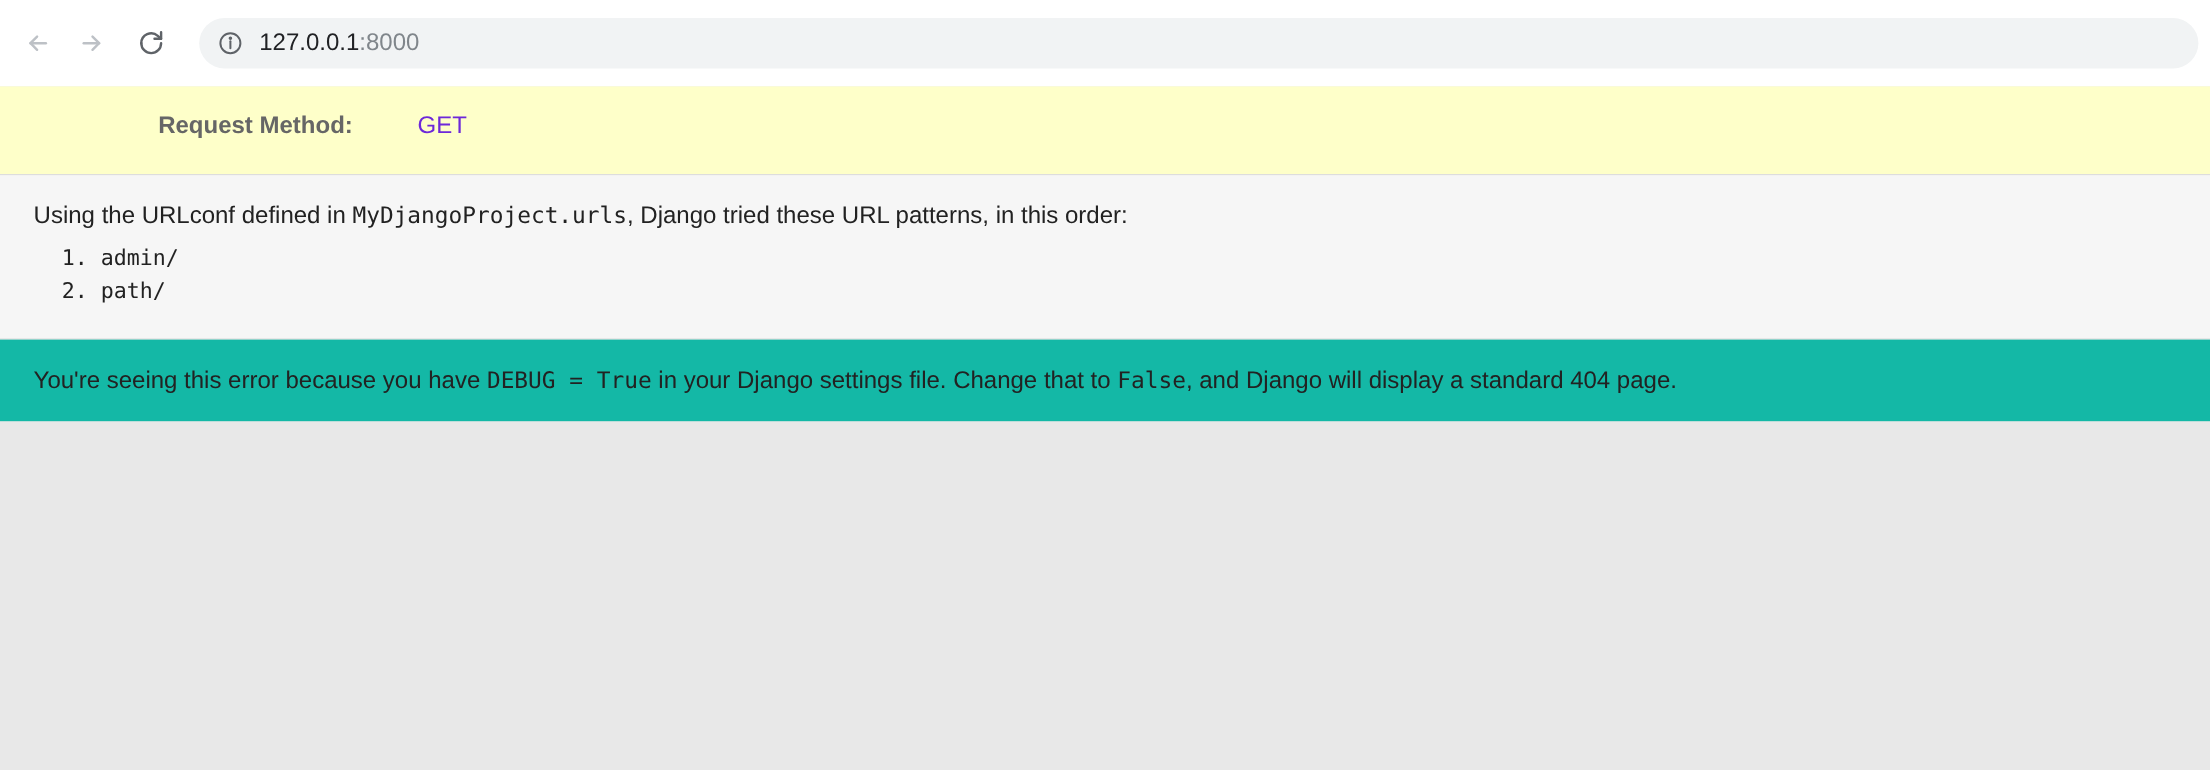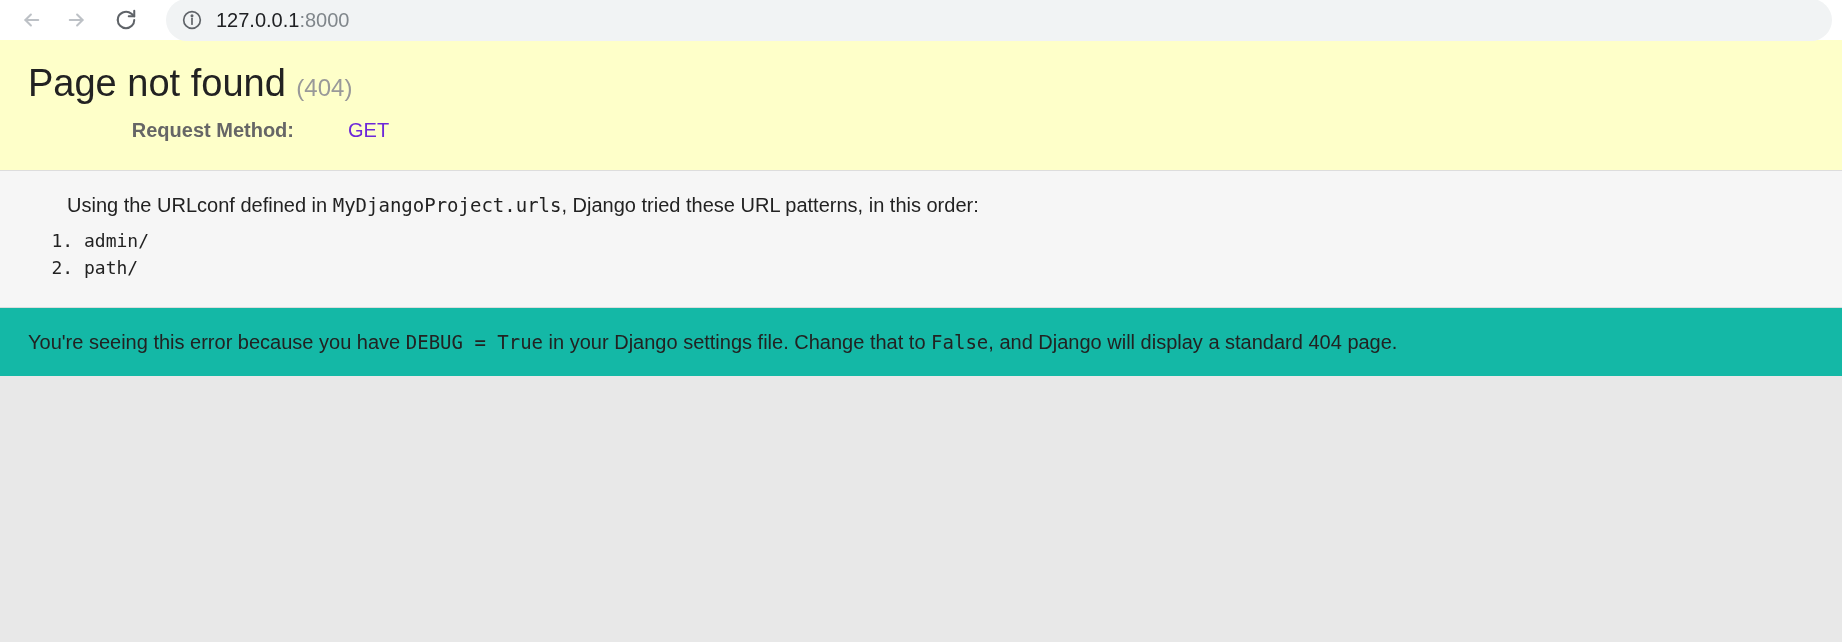--- a/index.html
+++ b/index.html
@@ -8,21 +8,21 @@
       box-sizing: border-box;
     }
     body {
       font-family: -apple-system, BlinkMacSystemFont, "Segoe UI", Helvetica, Arial, sans-serif;
       background: #e8e8e8;
       width: 1842px;
       height: 642px;
       overflow: hidden;
     }
     .browser-toolbar {
-      height: 40px;
+      height: 72px;
       background: #fff;
       display: flex;
       align-items: center;
       padding: 0 10px;
       gap: 8px;
     }
     .nav-button {
       width: 40px;
       height: 40px;
       display: flex;
@@ -98,21 +98,20 @@
     .info-section {
       background: #f6f6f6;
       padding: 20px 28px 18px 28px;
       border-bottom: 1px solid #ddd;
     }
     .info-text {
       font-size: 20px;
       color: #222;
       margin-bottom: 8px;
       line-height: 1.4;
-      margin-left: 39px;
     }
     .code-inline {
       font-family: "Menlo", "Monaco", "Consolas", monospace;
       font-size: 19px;
     }
     .pattern-list {
       margin: 8px 0 8px 56px;
       font-family: "Menlo", "Monaco", "Consolas", monospace;
       font-size: 18px;
       color: #222;
@@ -162,23 +161,20 @@
         <circle cx="12" cy="7" r="0.8" fill="currentColor"></circle>
       </svg>
     </span>
     <span class="url-text">
       <span>127.0.0.1</span><span class="url-port">:8000</span>
     </span>
   </div>
 </div>
 
 <div class="summary-header">
-  <h1 class="page-title">
-    <span>Page not found </span><span class="status-code">(404)</span>
-  </h1>
   <div class="meta-table">
     <div class="meta-row">
       <div class="meta-label">Request Method:</div>
       <div class="meta-value">GET</div>
     </div>
   </div>
 </div>
 
 <div class="info-section">
   <p class="info-text">

